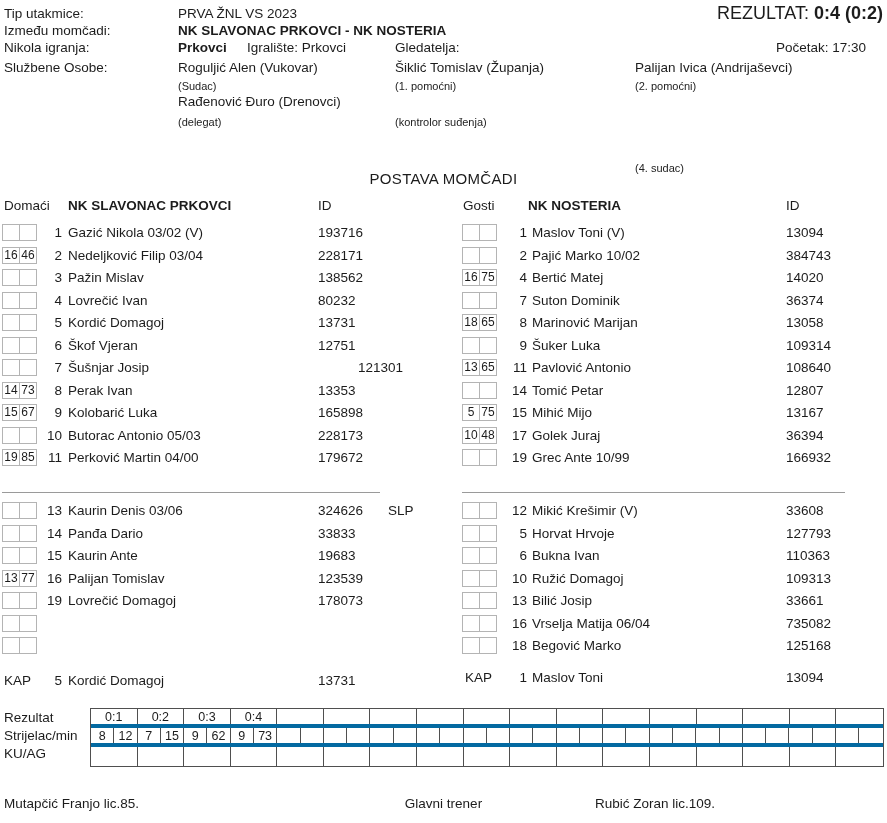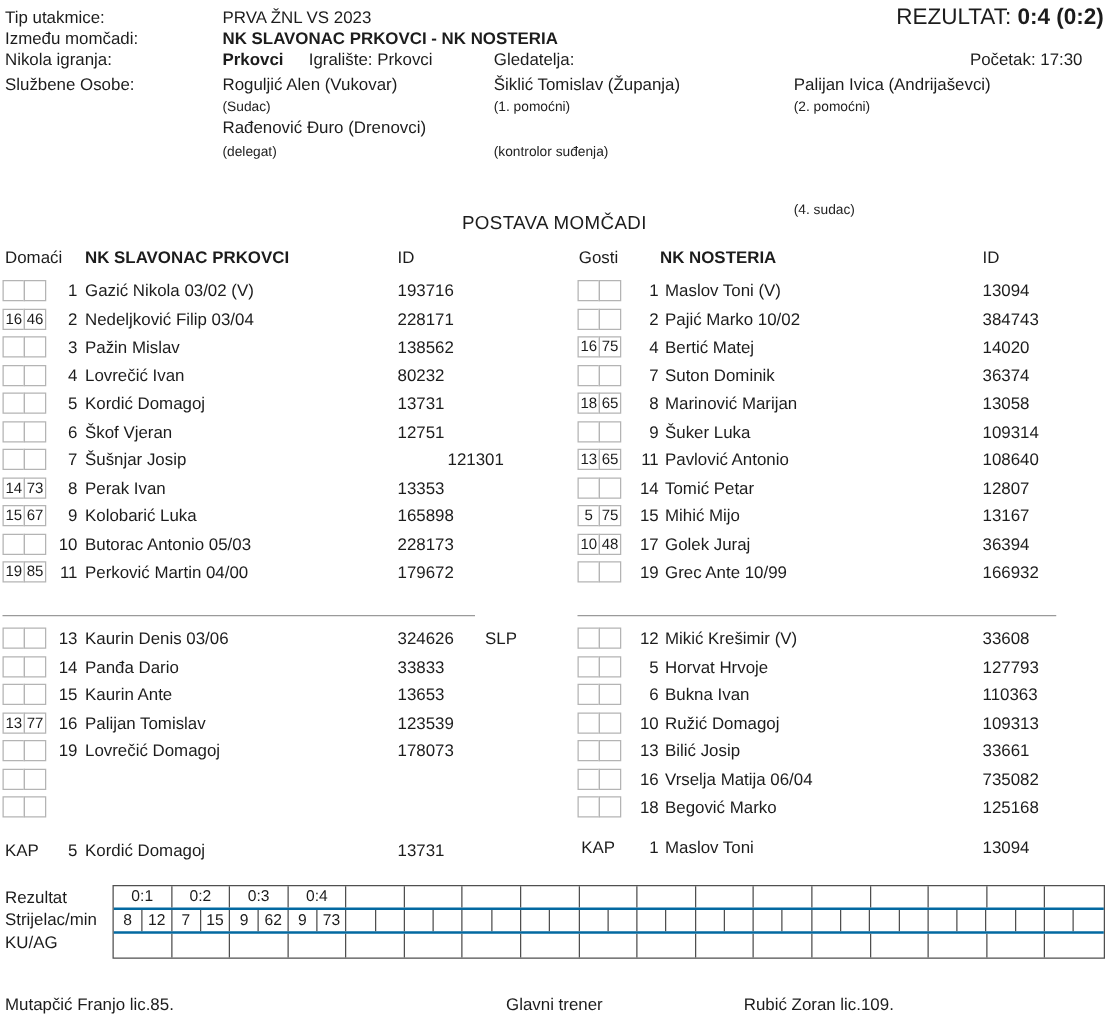--- a/index.html
+++ b/index.html
@@ -19,21 +19,21 @@
   .box { position:absolute; top:0; width:18px; height:17px; border:1px solid #b4b4b4;
          text-align:center; font-size:12px; line-height:15px; background:#fff; }
   .b1 { left:0; } .b2 { left:17px; }
   .num  { position:absolute; left:36px; width:24px; text-align:right; top:1px; }
   .numR { position:absolute; left:38px; width:27px; text-align:right; top:1px; }
   .pname { position:absolute; top:1px; }
   .pid   { position:absolute; top:1px; }
   .pnote { position:absolute; top:1px; }
 
   #score-table { position:absolute; left:90px; top:708px; width:794px; border:1px solid #4f4f4f; }
-  .srow { display:flex; height:19px; border-bottom:2px solid #0369a1; }
+  .srow { display:flex; height:19px; border-bottom:4px solid #0369a1; }
   .srow:last-child { border-bottom:none; }
   .scell { flex:0 0 calc(100% / 17); border-right:1px solid #4f4f4f; text-align:center;
            font-size:12.5px; line-height:17px; overflow:hidden; }
   .shalf { flex:0 0 calc(100% / 34); }
   .srow .scell:last-child { border-right:none; }
 
   .ctr { left:0; right:0; text-align:center; }
 </style>
 </head>
 <body>
@@ -174,21 +174,21 @@
         <span class="box b2"></span>
         <span class="num">14</span>
         <span class="pname" style="left: 66px;">Panđa Dario</span>
         <span class="pid" style="left: 316px;">33833</span>
       </div>
       <div class="p-row" style="top: 45px;">
         <span class="box b1"></span>
         <span class="box b2"></span>
         <span class="num">15</span>
         <span class="pname" style="left: 66px;">Kaurin Ante</span>
-        <span class="pid" style="left: 316px;">13653</span>
+        <span class="pid" style="left: 316px;">19683</span>
       </div>
       <div class="p-row" style="top: 67.5px;">
         <span class="box b1">13</span>
         <span class="box b2">77</span>
         <span class="num">16</span>
         <span class="pname" style="left: 66px;">Palijan Tomislav</span>
         <span class="pid" style="left: 316px;">123539</span>
       </div>
       <div class="p-row" style="top: 90px;">
         <span class="box b1"></span>

